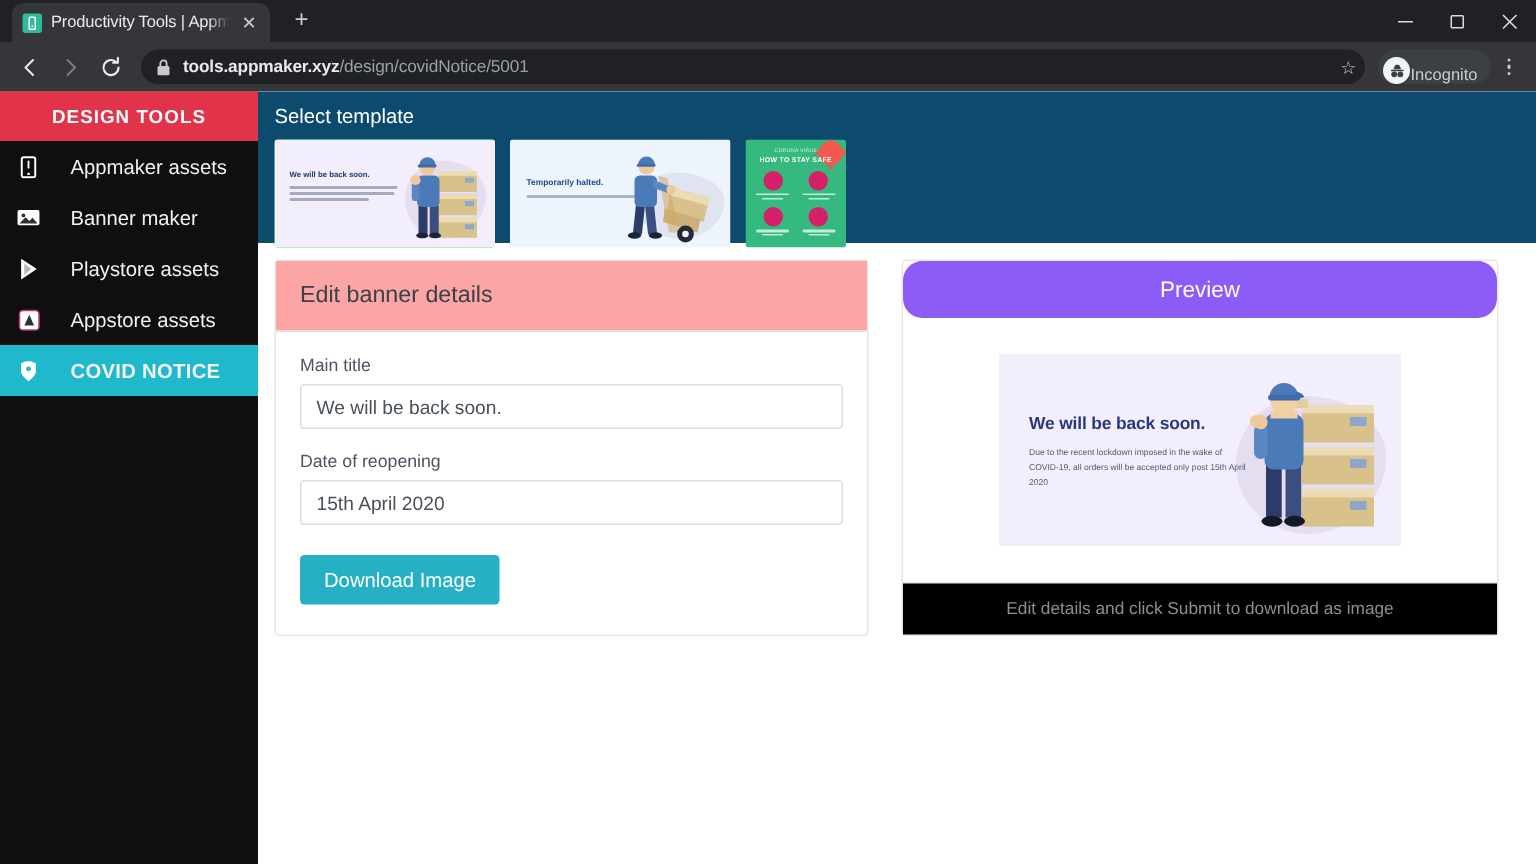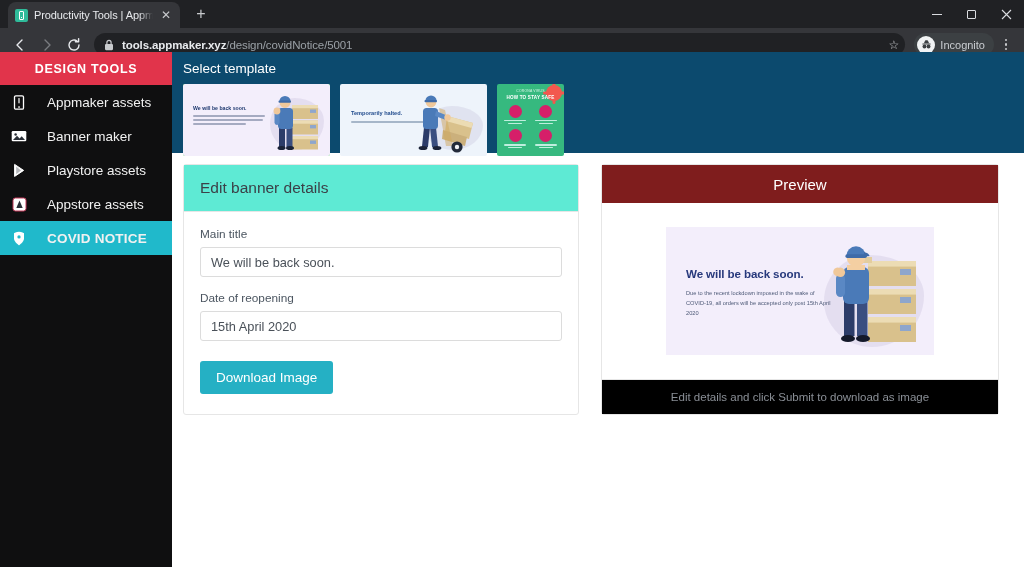--- a/index.html
+++ b/index.html
@@ -86,37 +86,37 @@
   .lock-icon { flex: 0 0 auto; display: flex; align-items: center; }
   .url { font-size: 11.5px; color: #9aa0a6; white-space: nowrap; letter-spacing: -0.1px; }
   .url b { color: #e8eaed; font-weight: 700; }
   .star-btn {
     position: absolute; right: 6px; top: 50%; transform: translateY(-50%);
     color: #c8cacd; font-size: 12px; line-height: 1;
   }
   .profile-chip {
     height: 23px; margin-left: 8px; padding: 0 9px 0 3px;
     background: #3c4043; border-radius: 12px;
-    display: flex; align-items: center; gap: 5px; flex: 0 0 auto;
+    display: flex; align-items: flex-end; flex: 0 0 auto;
   }
   .profile-avatar {
     width: 18px; height: 18px; border-radius: 50%;
     background: #f1f3f4; display: flex; align-items: center; justify-content: center;
   }
   .profile-label { font-size: 11px; color: #c9cdd1; }
   .menu-btn {
     width: 22px; flex: 0 0 auto;
     display: flex; flex-direction: column; align-items: center;
     justify-content: center; gap: 2px;
   }
   .menu-btn i { width: 2.5px; height: 2.5px; border-radius: 50%; background: #c8cacd; display:block; }
 
   
   .page {
-    position: absolute; left: 0; top: 52px;
+    position: absolute; left: 0; top: 61px;
     width: 1024px; height: 515px;
     background: #ffffff; display: flex;
   }
 
   
   .sidebar { width: 172px; background: #0f0f10; flex: 0 0 auto; }
   .sidebar-head {
     height: 33px; background: #e1344b;
     display: flex; align-items: center; justify-content: center;
   }
@@ -181,43 +181,43 @@
   .worker { position: absolute; }
   .w-blob { position: absolute; border-radius: 46% 54% 52% 48% / 50% 44% 56% 50%; background: rgba(145,130,175,.14); }
 
   
   .content { flex: 1; background: #ffffff; padding: 11px 24px 0 11px; display: flex; gap: 22px; align-items: flex-start; }
   .card {
     background: #ffffff; border: 1px solid #e6e6e6; border-radius: 3px;
   }
   .card-edit { width: 396px; flex: 0 0 auto; }
   .card-head-light {
-    padding: 14px 16px; border-bottom: 1px solid #e6e6e6; background: #5eead4;
+    padding: 14px 16px; border-bottom: 1px solid #e6e6e6; background: #fca5a5;
   }
   .card-head-light h2 { font-size: 15.5px; font-weight: normal; color: #3b4148; }
   .card-body { padding: 15px 16px 20px; }
   .field-label { font-size: 11.8px; color: #4b5560; margin-bottom: 6px; }
   .field-input {
     width: 100%; height: 30px; border: 1px solid #dcdcdc; border-radius: 3px;
     padding: 0 10px; font-size: 12.8px; color: #4a5159;
     font-family: "Liberation Sans", sans-serif; background: #fff;
     display: flex; align-items: center;
   }
   .field-gap { height: 14px; }
   .btn-download {
     margin-top: 20px; display: inline-block;
     background: #25b0c4; color: #ffffff;
     font-size: 13.5px; padding: 9px 16px; border-radius: 3px;
     border: none; font-family: "Liberation Sans", sans-serif;
   }
 
   .card-preview { width: 398px; flex: 0 0 auto; }
   .card-head-dark {
-    height: 38px; background: #7f1d1d;
-    display: flex; align-items: center; justify-content: center;
+    height: 38px; background: #8b5cf6;
+    display: flex; align-items: center; justify-content: center; border-radius: 13px;
   }
   .card-head-dark h2 { color: #ffffff; font-size: 15px; font-weight: normal; }
   .preview-body { padding: 24px 0; display: flex; justify-content: center; background: #fff; }
   .banner {
     width: 268px; height: 128px; background: #f3eefb;
     position: relative; overflow: hidden;
   }
   .banner-h {
     position: absolute; left: 20px; top: 40px;
     font-size: 11.6px; font-weight: bold; color: #27397c; letter-spacing: -0.1px;

